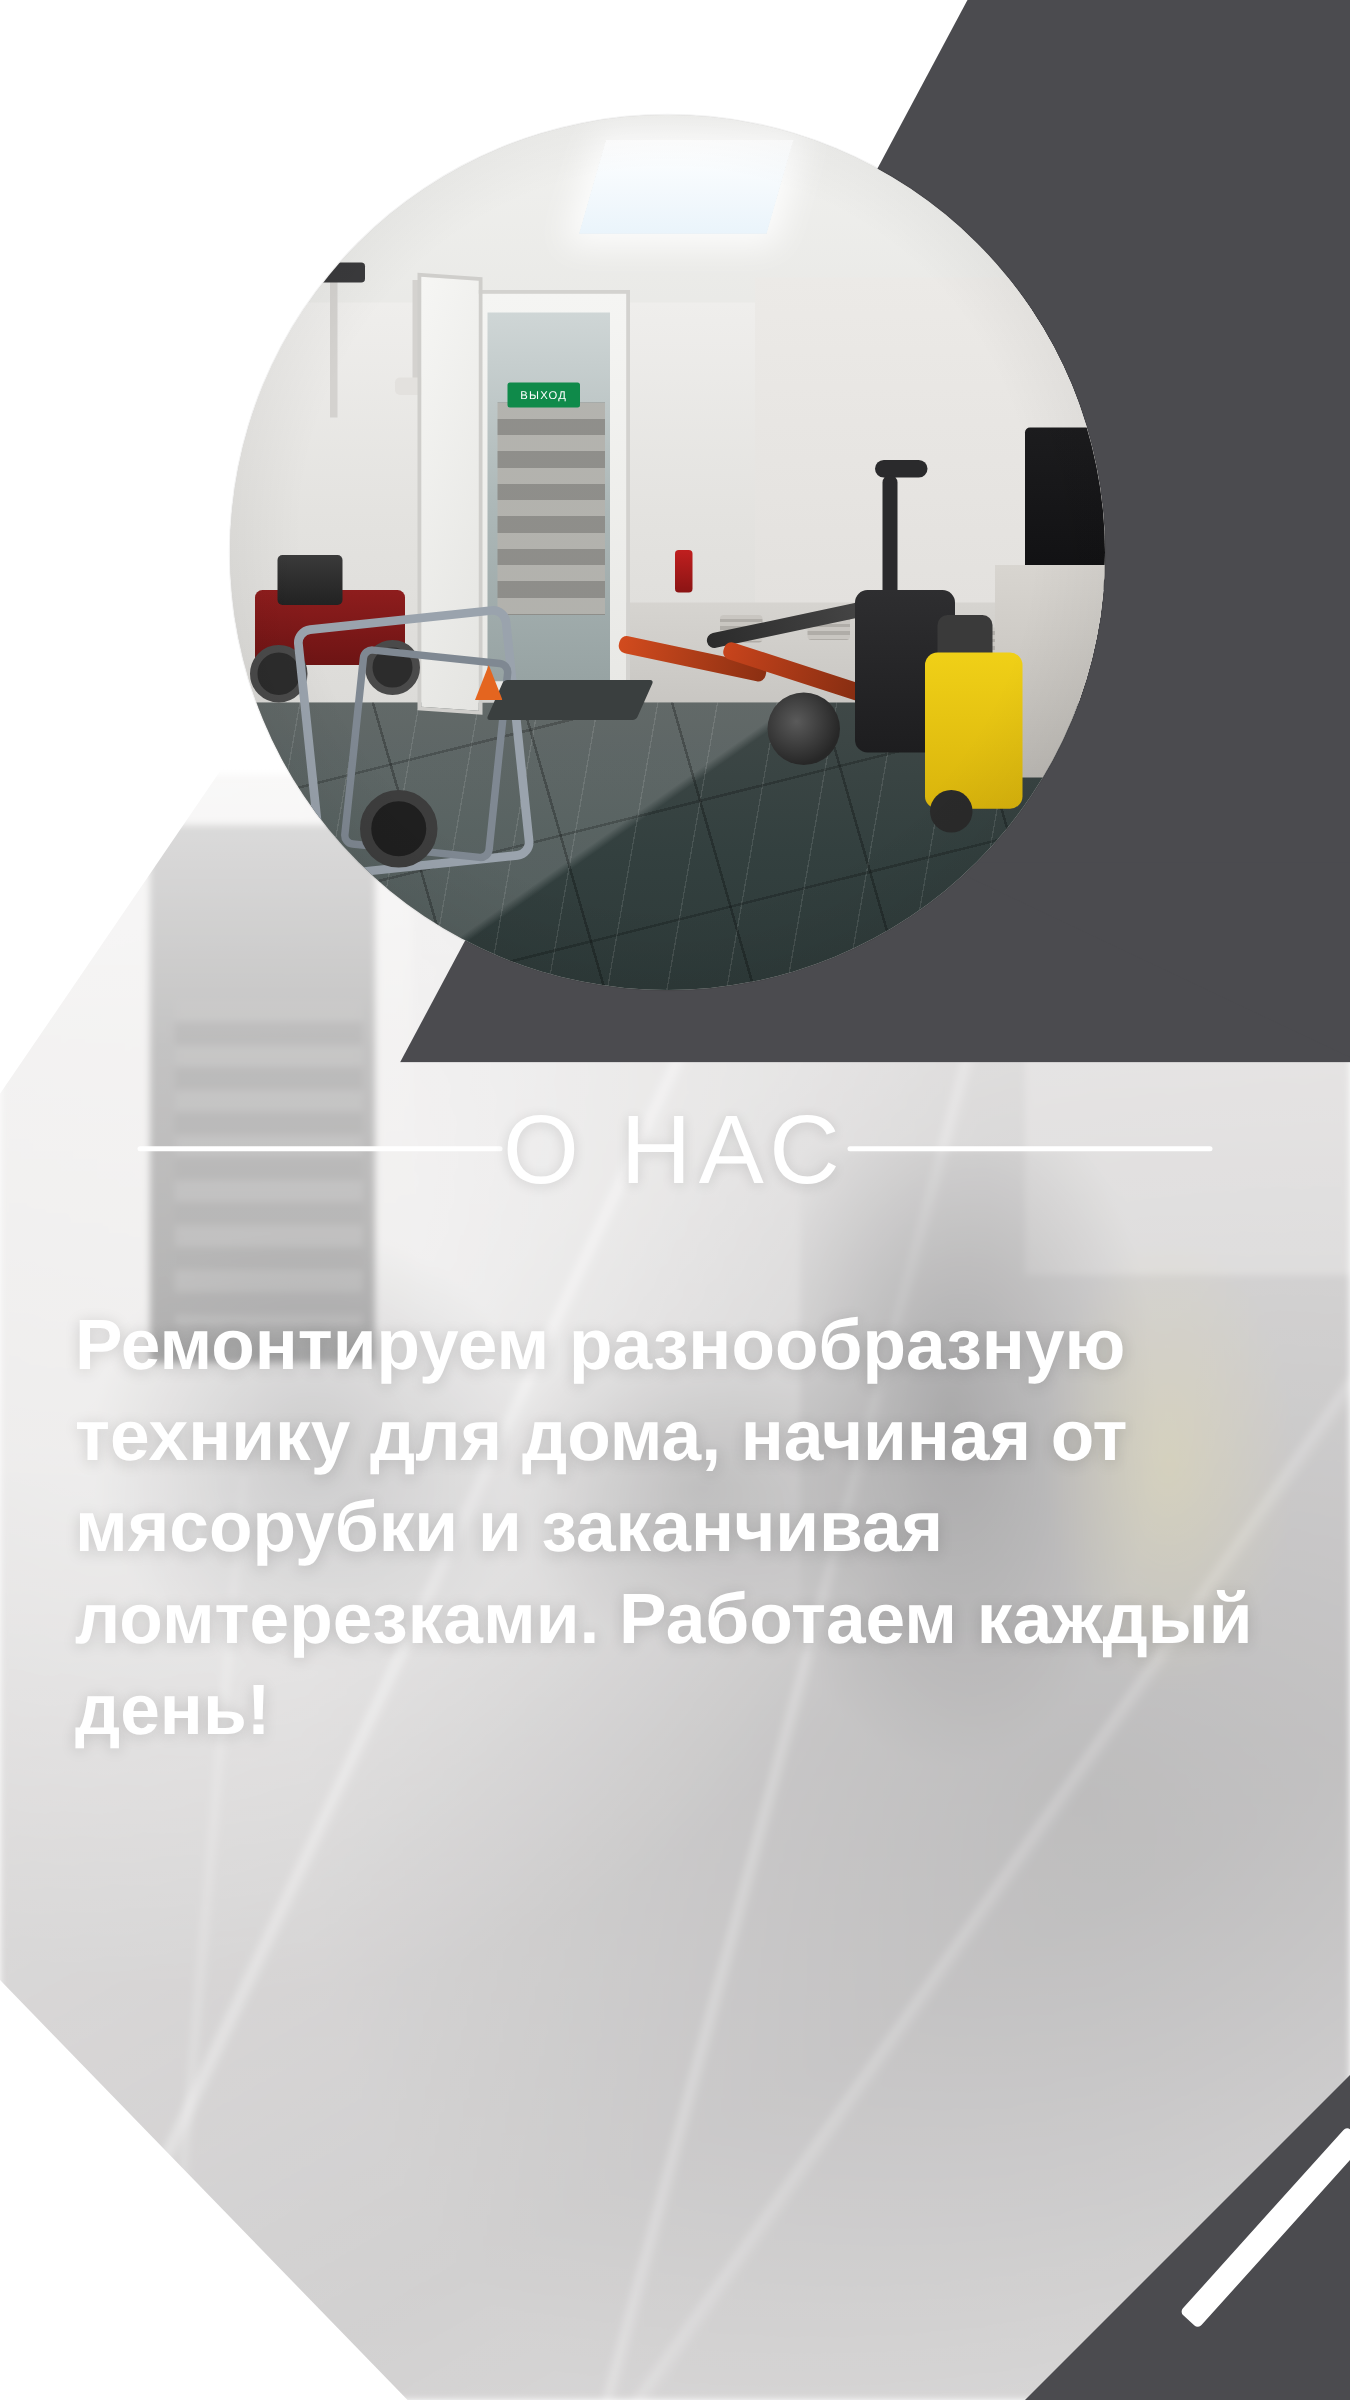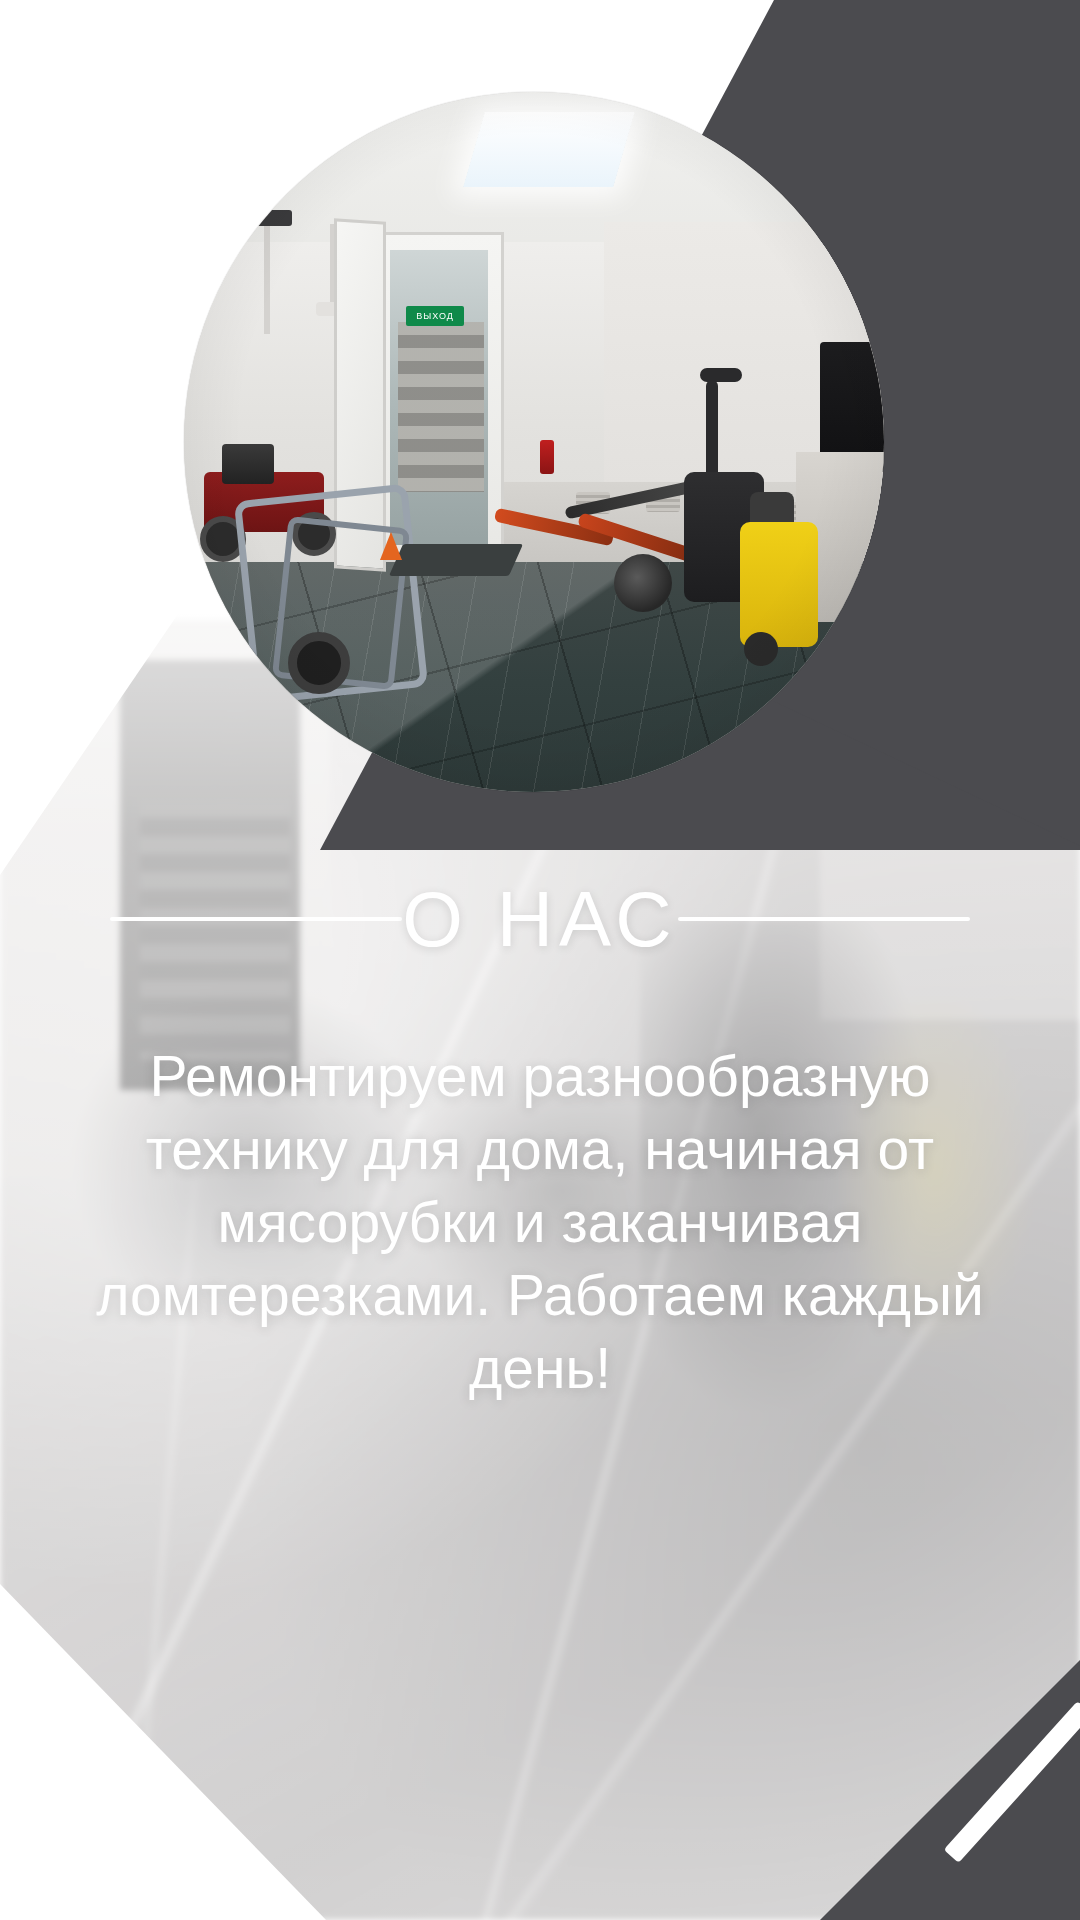--- a/index.html
+++ b/index.html
@@ -375,22 +375,22 @@
   }
 
   
   .body-text {
     position: absolute;
     left: 60px; top: 1040px;
     width: 960px;
     color: #ffffff;
     font-size: 57px;
     line-height: 1.28;
-    font-weight: 400;
-    text-align: center;
+    font-weight: 700;
+    text-align: left;
     font-family: "Liberation Sans", sans-serif;
     text-shadow: 0 2px 12px rgba(0,0,0,0.15);
   }
 </style>
 </head>
 <body>
 
 <div class="poster">
 
   <div class="bg-photo">

